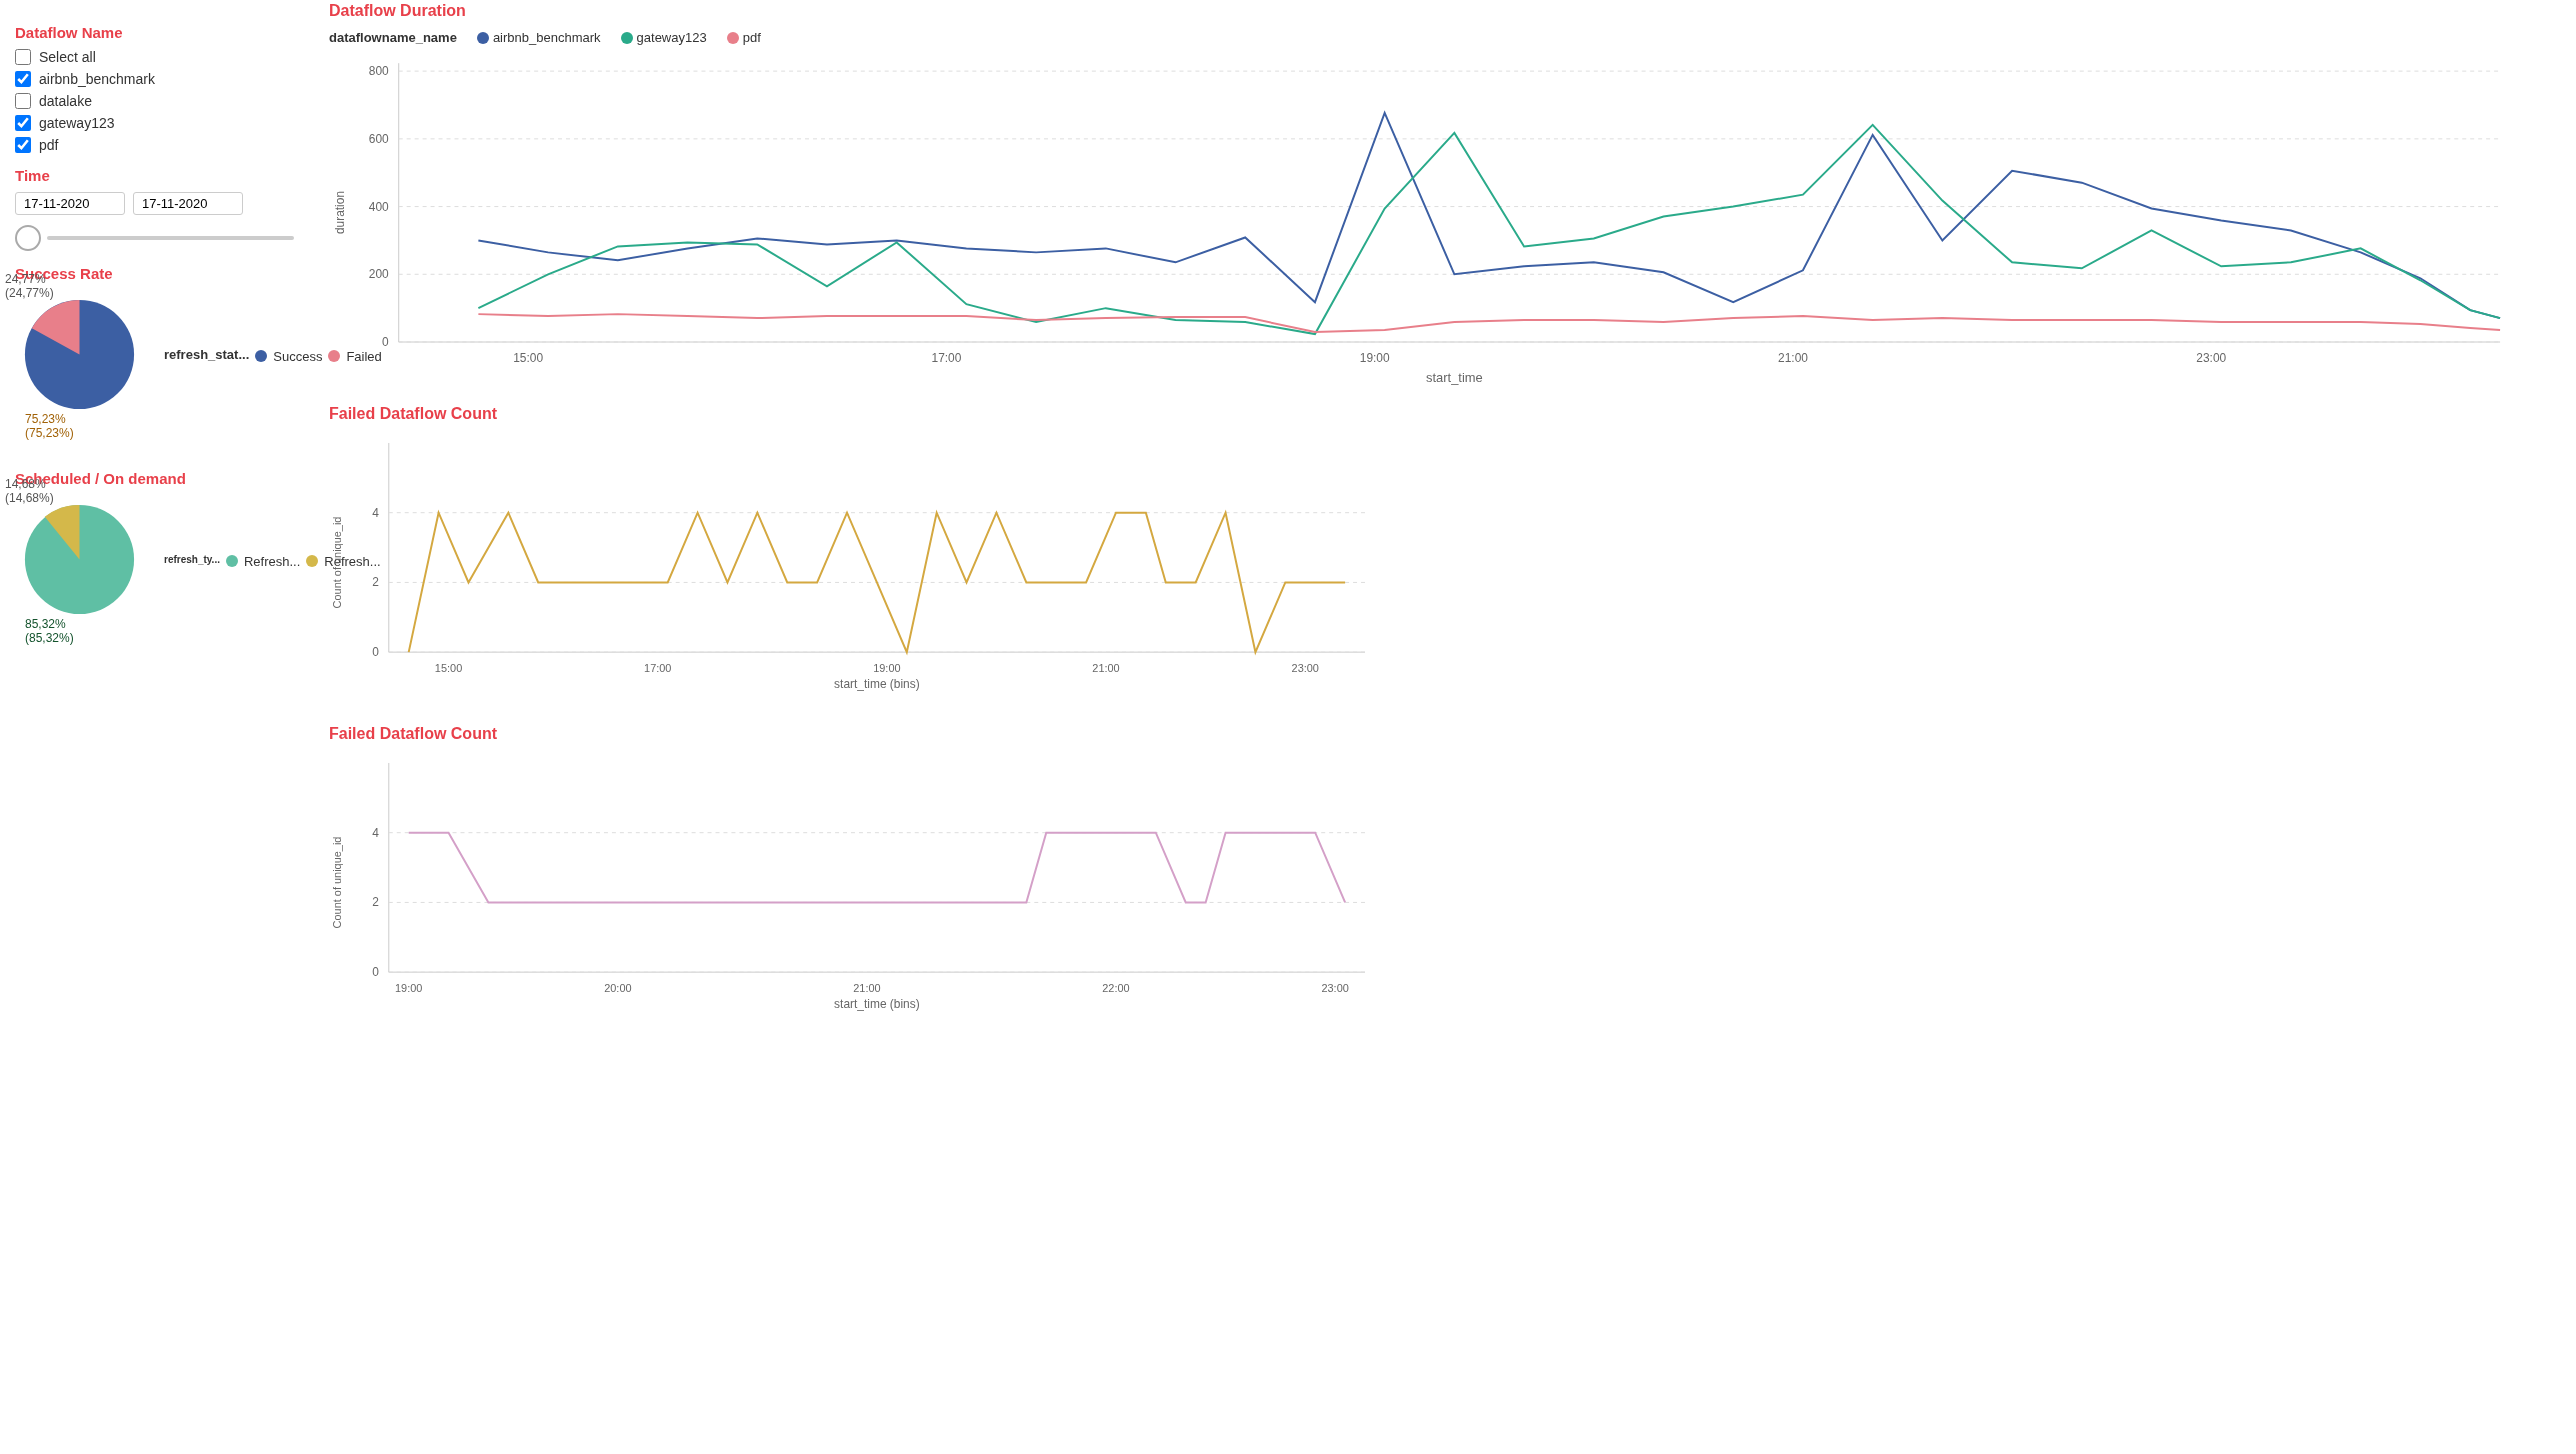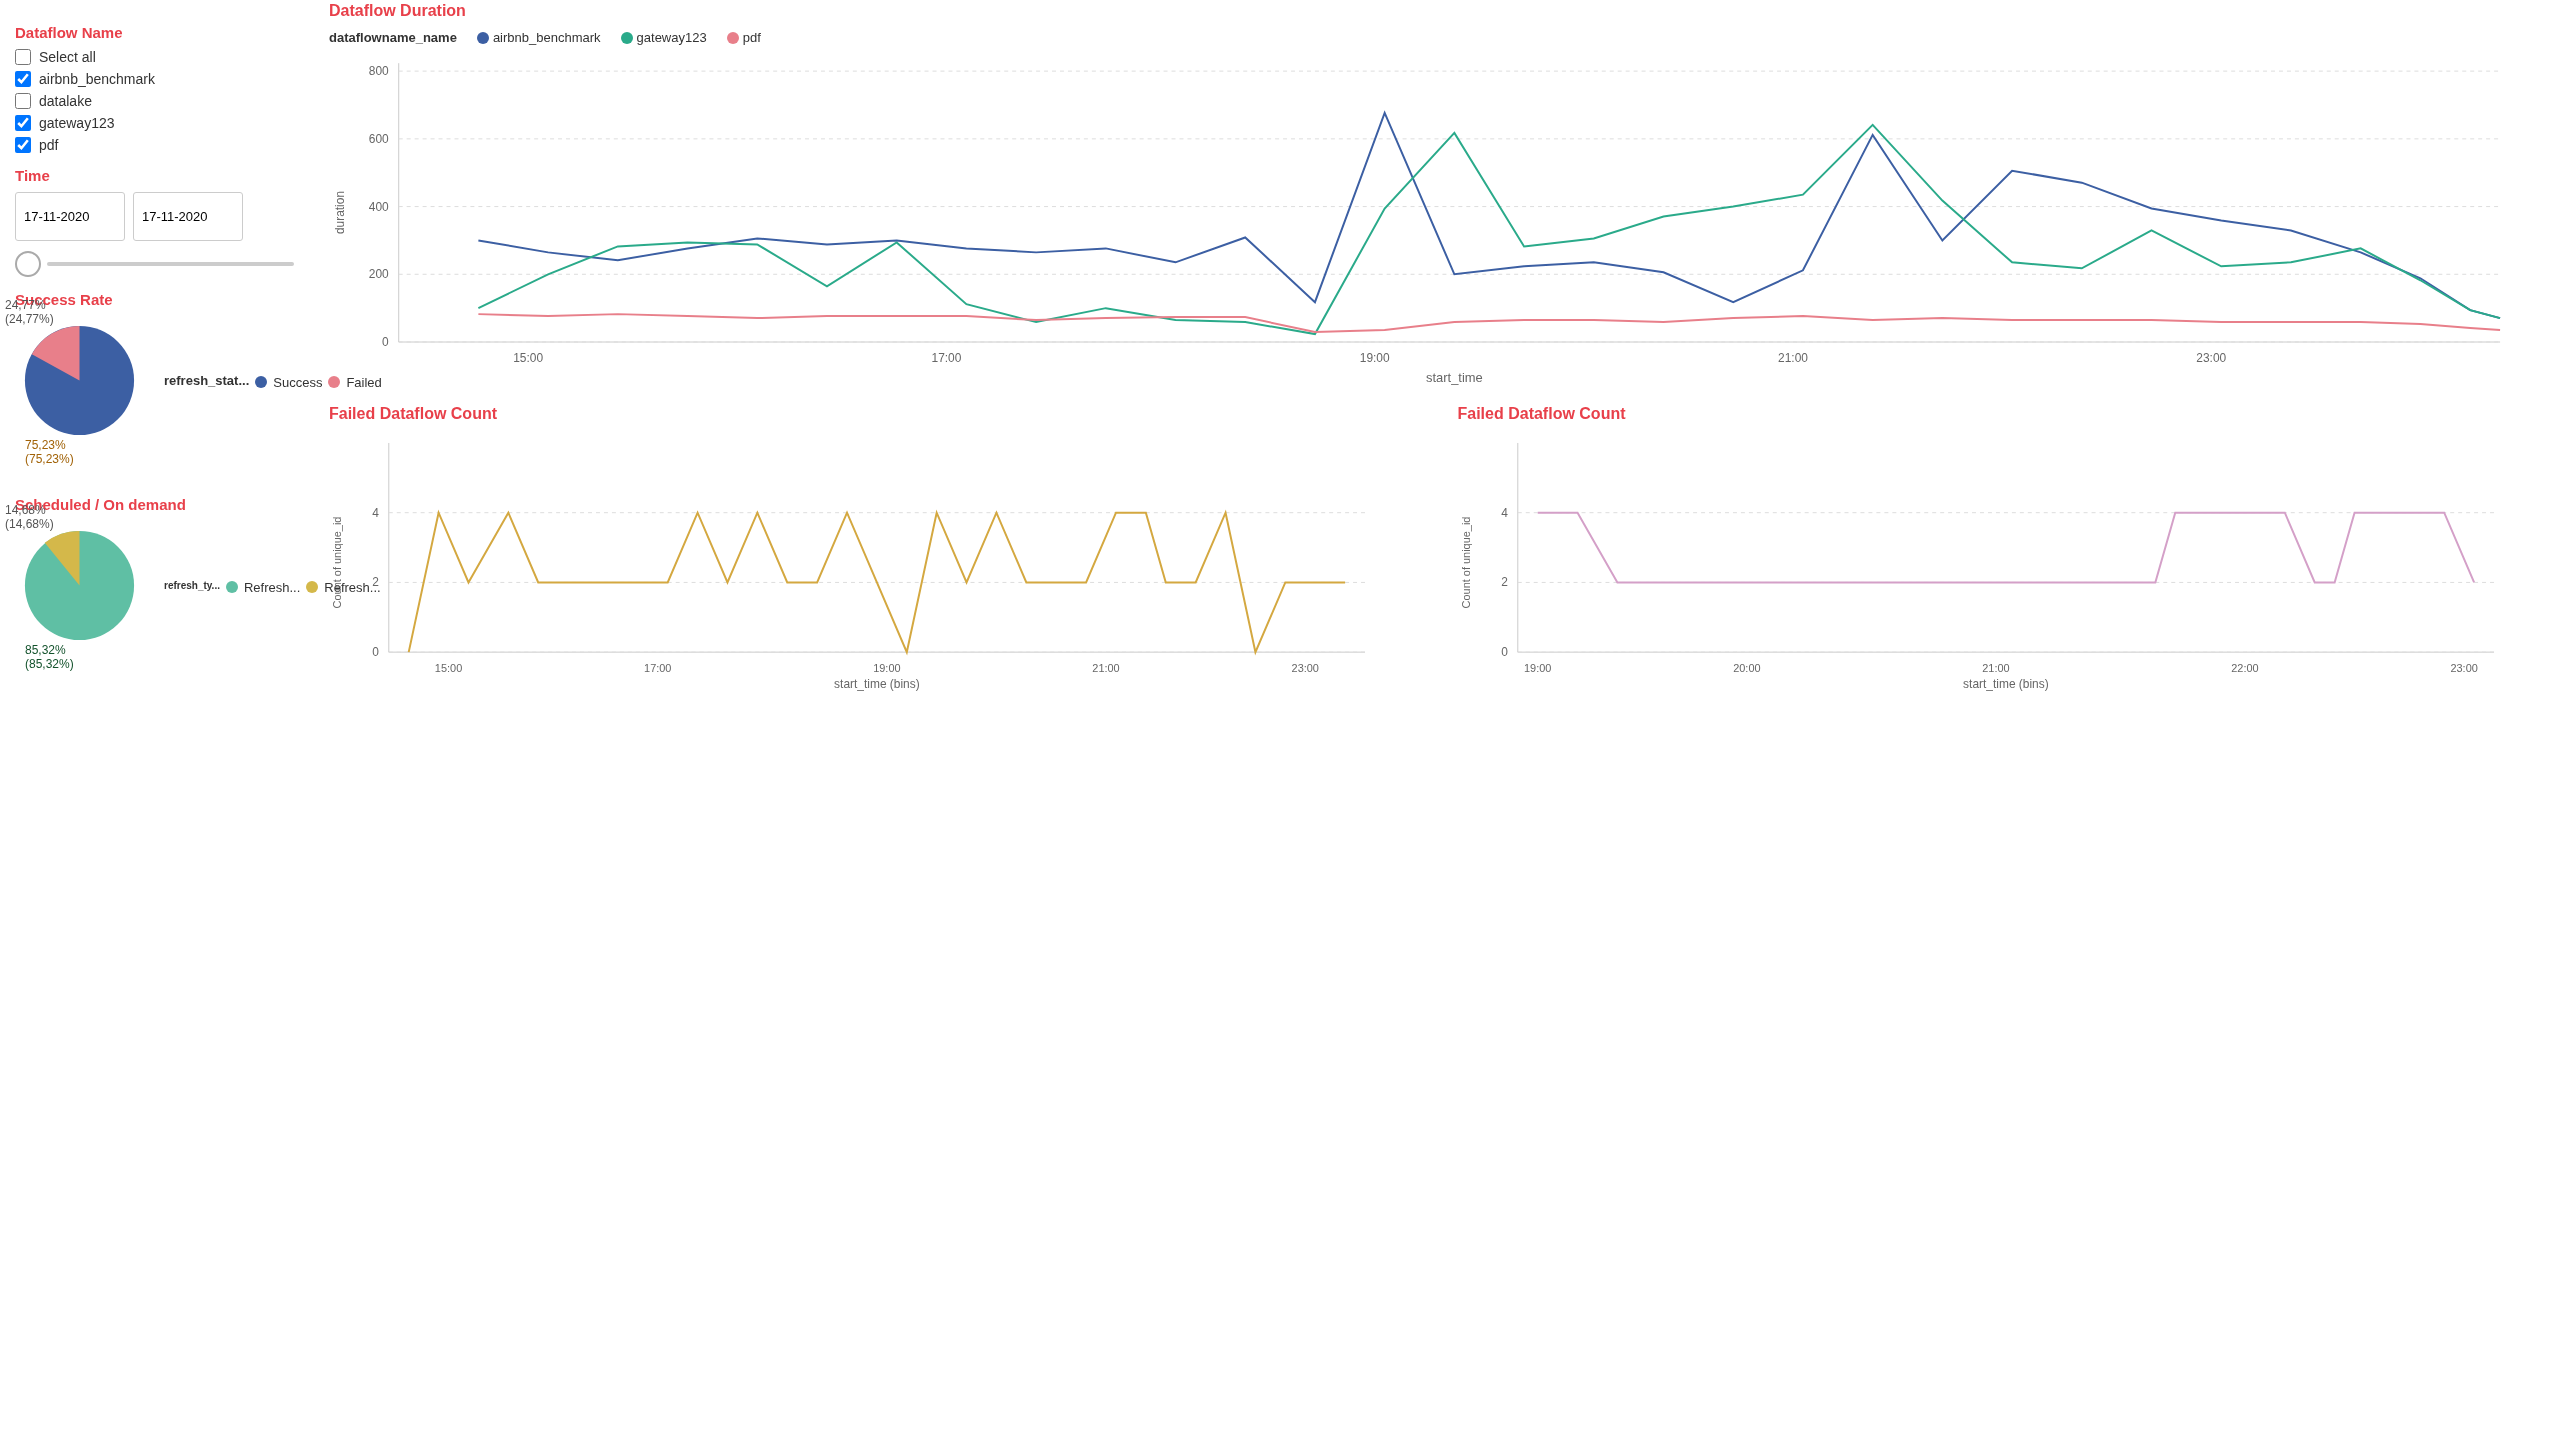--- a/index.html
+++ b/index.html
@@ -3,21 +3,21 @@
   <meta charset="utf-8">
   <style>
     * { box-sizing: border-box; margin: 0; padding: 0; }
     body { font-family: Arial, sans-serif; font-size: 13px; background: #fff; color: #333; }
 
     
     .section-title { color: #e8404a; font-size: 15px; font-weight: bold; margin-bottom: 8px; margin-top: 14px; }
     .checkbox-item { display: flex; align-items: center; margin-bottom: 6px; font-size: 14px; }
     .checkbox-item input[type=checkbox] { margin-right: 8px; width: 16px; height: 16px; }
     .time-inputs { display: flex; gap: 8px; margin-top: 6px; margin-bottom: 10px; }
-    .time-input { border: 1px solid #ccc; border-radius: 3px; padding: 16px 8px; font-size: 13px; width: 110px; }
+    .time-input { border: 1px solid #ccc; border-radius: 3px; padding: 3px 8px; font-size: 13px; width: 110px; }
     .slider-container { display: flex; align-items: center; margin-top: 6px; }
     .slider-circle { width: 26px; height: 26px; border-radius: 50%; border: 2px solid #aaa; background: #fff; flex-shrink: 0; }
     .slider-track { flex: 1; height: 4px; background: #ccc; margin-left: 6px; border-radius: 2px; }
     .chart-section { flex: 1; }
     .chart-title { color: #e8404a; font-size: 16px; font-weight: bold; margin-bottom: 10px; }
     svg text { font-family: Arial, sans-serif; }
     .pie-row { display: flex; align-items: center; gap: 20px; }
     .pie-label-area { display: flex; flex-direction: row; gap: 6px; }
     .legend-item { display: flex; align-items: center; gap: 6px; font-size: 13px; }
     .legend-dot { width: 12px; height: 12px; border-radius: 50%; flex-shrink: 0; }
@@ -186,21 +186,21 @@
             150,262 220,264 290,262 360,264 430,266 500,264 570,264
             640,264 710,268 780,266 850,265 920,265
             990,280 1060,278 1130,270 1200,268 1270,268
             1340,270 1410,266 1480,264
             1550,268 1620,266 1690,268 1760,268
             1830,268 1900,270 1970,270 2040,270 2100,272 2150,276 2180,278
           "></polyline>
       </svg>
     </div>
 
-    <div style="display:flex;gap:30px;margin-top:10px;">
+    <div style="display:flex;gap:30px;margin-top:10px;flex-direction:column;">
 
       <div style="flex:1;">
         <div class="chart-title">Failed Dataflow Count</div>
         <svg width="1046" height="259" viewBox="0 0 1050 260">
           <line x1="60" y1="10" x2="60" y2="220" stroke="#ccc" stroke-width="1"></line>
           <line x1="60" y1="220" x2="1040" y2="220" stroke="#ccc" stroke-width="1"></line>
 
           <line x1="60" y1="220" x2="1040" y2="220" stroke="#ddd" stroke-dasharray="4,4" stroke-width="1"></line>
           <text x="50" y="224" text-anchor="end" font-size="12" fill="#666">0</text>
           <line x1="60" y1="150" x2="1040" y2="150" stroke="#ddd" stroke-dasharray="4,4" stroke-width="1"></line>

